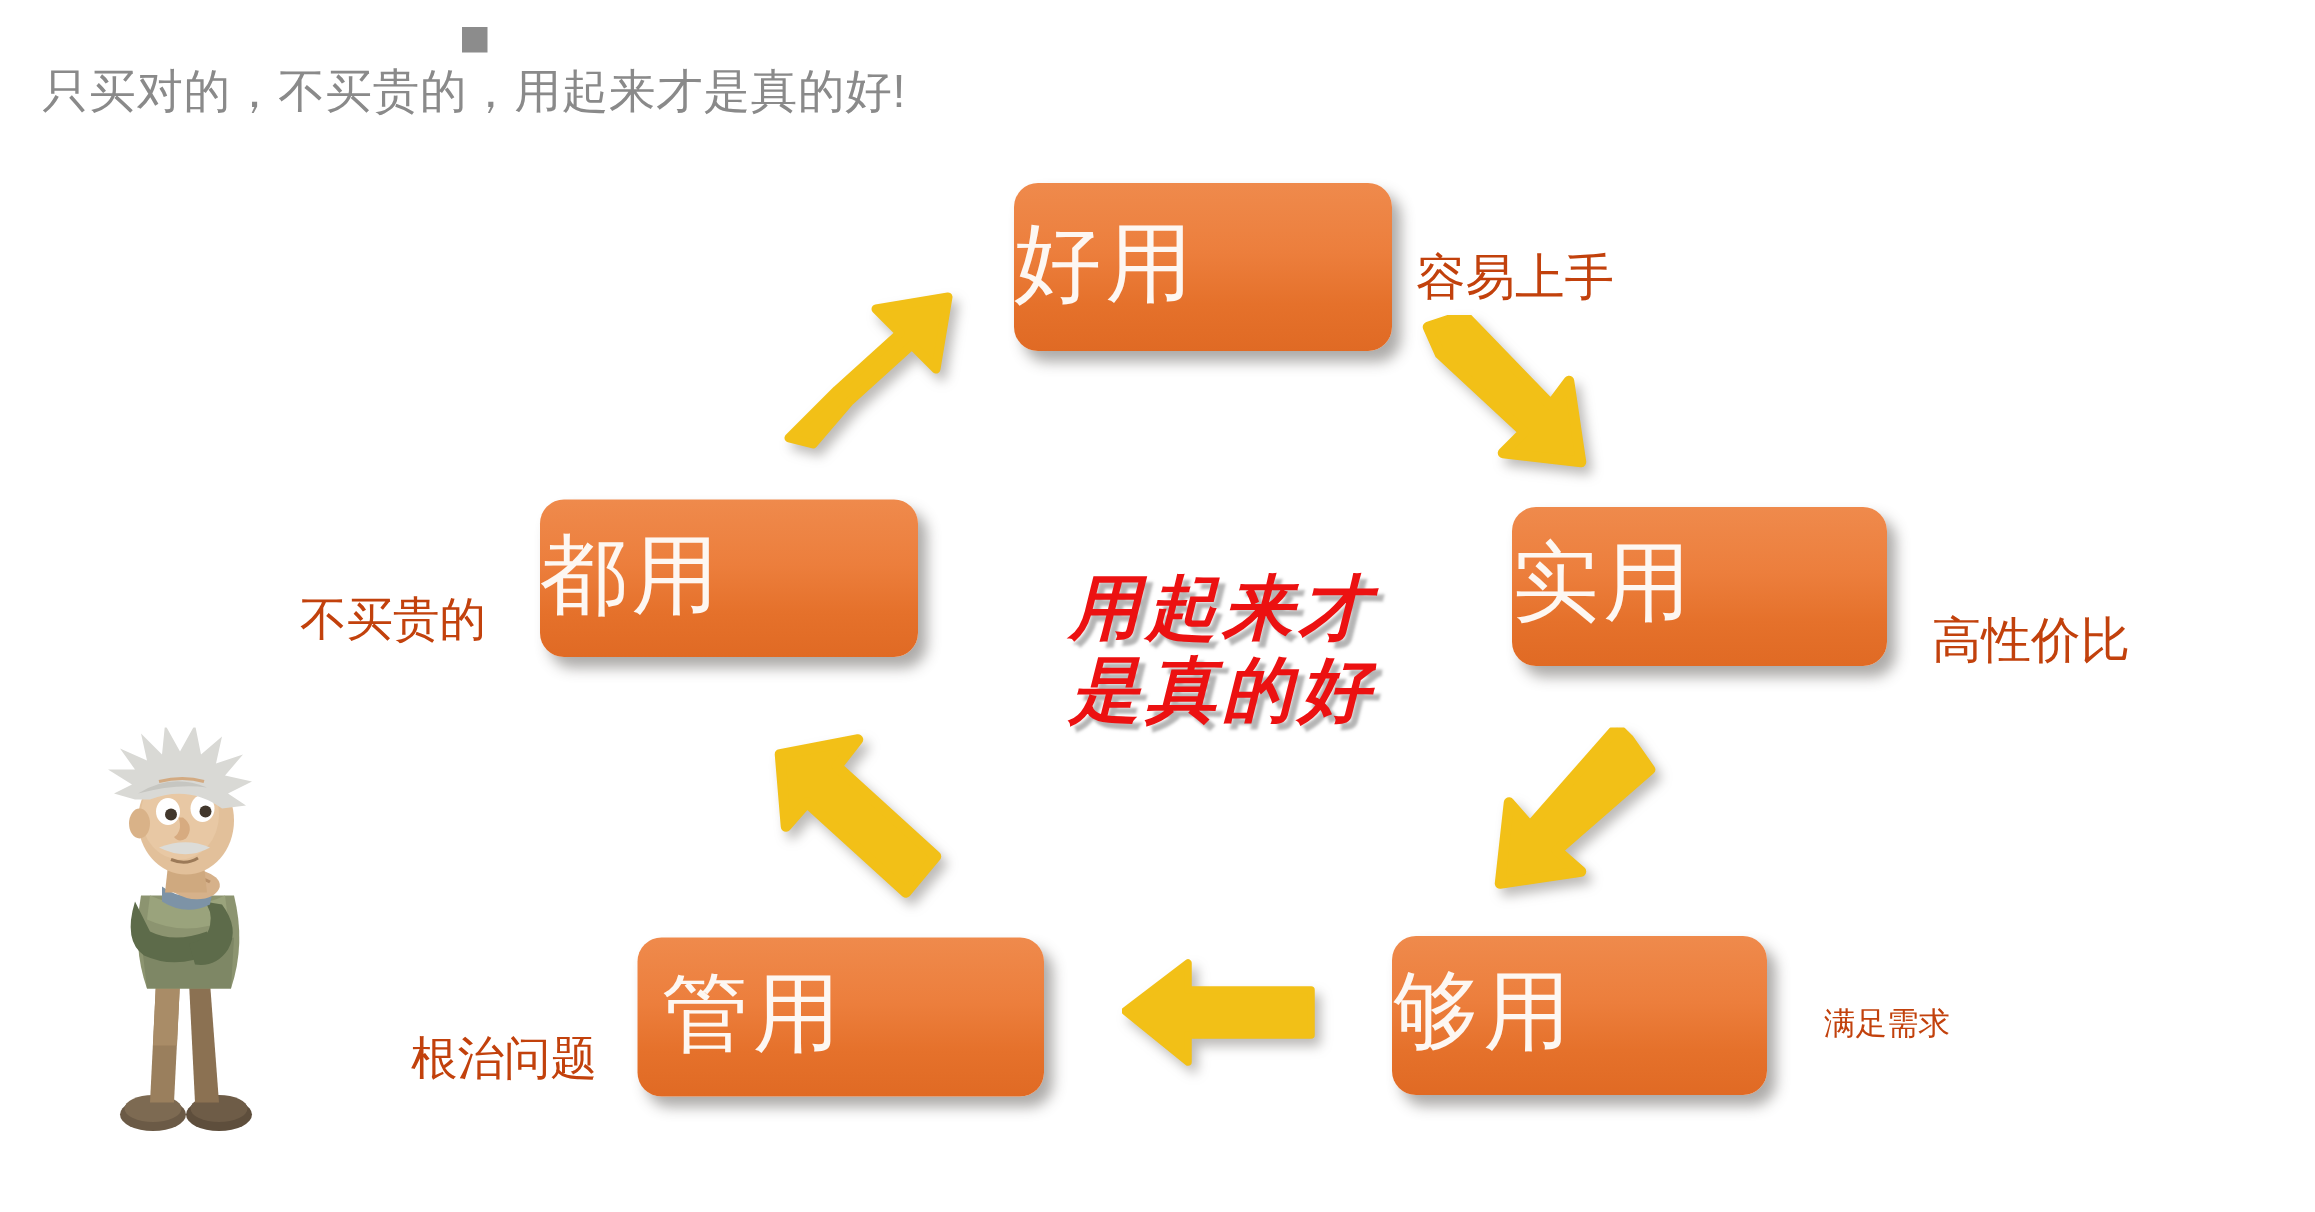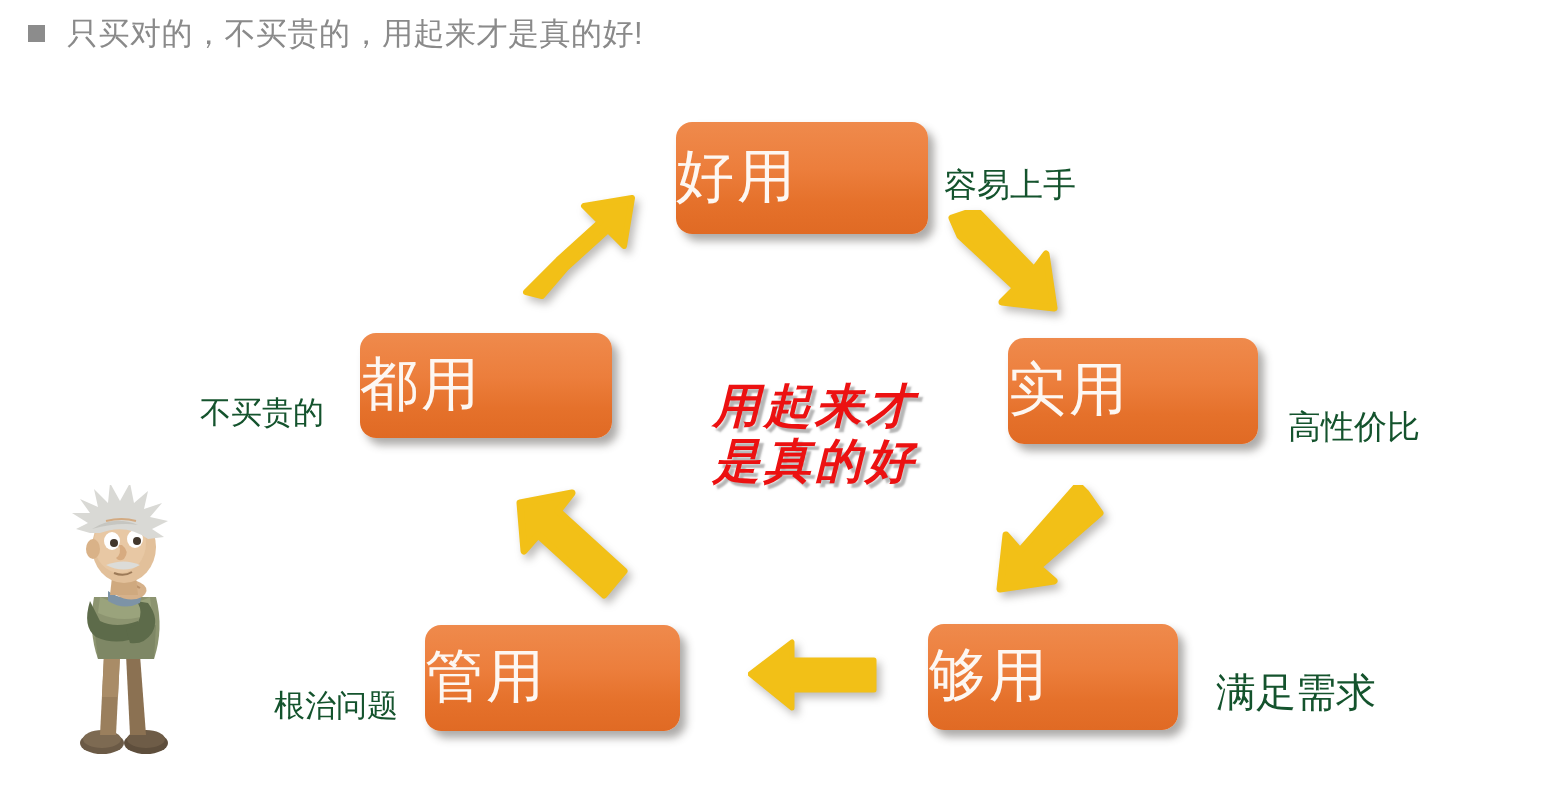--- a/index.html
+++ b/index.html
@@ -18,21 +18,22 @@
     overflow: hidden;
   }
 
   
   .header {
     position: absolute;
     left: 28px;
     top: 18px;
     display: flex;
     align-items: center;
-    gap: 22px;
+    gap: 10px;
+    flex-direction: column;
   }
   .header .bullet {
     width: 17px;
     height: 17px;
     background: #8c8c8c;
     flex: none;
   }
   .header .htext {
     font-size: 31px;
     color: #8a8a8a;
@@ -54,34 +55,34 @@
     color: #fdf7f2;
     font-size: 58px;
     line-height: 1;
     letter-spacing: 3px;
     white-space: nowrap;
     padding-bottom: 4px;
   }
   .node.n-haoyong  { left: 676px; top: 122px;  width: 252px; height: 112px; }
   .node.n-shiyong  { left: 1008px; top: 338px; width: 250px; height: 106px; }
   .node.n-gouyong  { left: 928px; top: 624px;  width: 250px; height: 106px; }
-  .node.n-guanyong { left: 425px; top: 625px;  width: 255px; height: 106px; }
+  .node.n-guanyong { left: 425px; top: 625px;  width: 255px; height: 106px; padding-left: 16px; }
   .node.n-duyong   { left: 360px; top: 333px;  width: 252px; height: 105px; }
 
   
   .caption {
     position: absolute;
-    color: #14532d;
+    color: #c2410c;
     font-size: 33px;
     line-height: 1;
     white-space: nowrap;
   }
   .cap-rongyi   { left: 944px;  top: 168px; }
   .cap-gaoxing  { left: 1288px; top: 410px; }
-  .cap-manzu    { left: 1216px; top: 672px; font-size: 40px; }
+  .cap-manzu    { left: 1216px; top: 672px; font-size: 21px; }
   .cap-genzhi   { left: 250px;  top: 690px; font-size: 31px; margin-left: 24px; }
   .cap-gesi     { left: 200px;  top: 397px; font-size: 31px; }
 
   
   .center-red {
     position: absolute;
     left: 690px;
     top: 360px;
     width: 250px;
     text-align: center;

